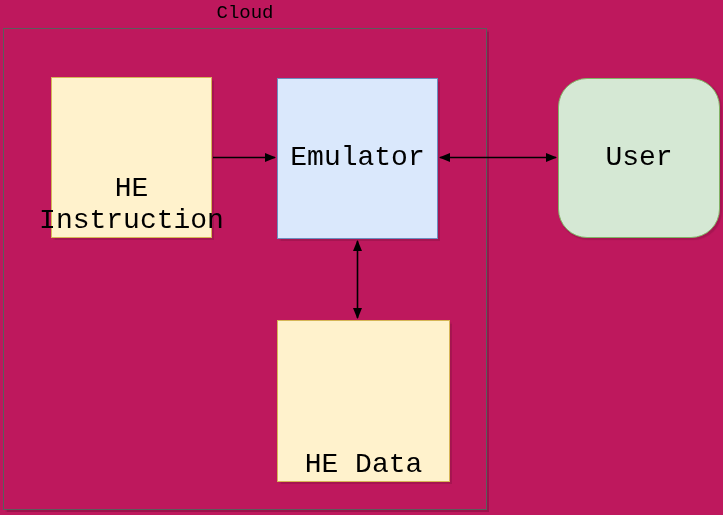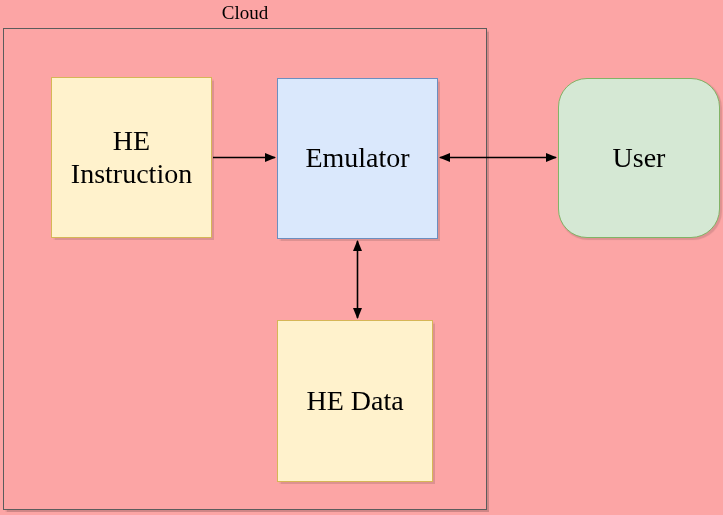--- a/index.html
+++ b/index.html
@@ -4,22 +4,22 @@
 <style>
   html, body {
     margin: 0;
     padding: 0;
     background: #ffffff;
   }
   #canvas {
     position: relative;
     width: 723px;
     height: 515px;
-    background: #fca5a5;
-    font-family: Liberation Serif, serif;
+    background: #be185d;
+    font-family: Liberation Mono, monospace;
     color: #000000;
     overflow: hidden;
   }
   .region-box {
     position: absolute;
     border: 1.5px solid var(--outline, #5c5c5c);
     background: transparent;
     box-sizing: border-box;
     box-shadow: 1.5px 1.5px 1px rgba(0,0,0,0.18);
   }
@@ -39,32 +39,33 @@
     text-align: center;
     font-size: 28px;
     line-height: 1.15;
     border: 1px solid;
     box-shadow: 1.5px 1.5px 1px rgba(0,0,0,0.12);
     padding: 0 14px;
   }
   .node-yellow {
     background: var(--yellow-fill, #FFF2CC);
     border-color: var(--yellow-border, #D6B656);
+    align-items: flex-end;
   }
   .node-blue {
     background: var(--blue-fill, #DAE8FC);
     border-color: var(--blue-border, #6C8EBF);
   }
   .node-green {
     background: var(--green-fill, #D5E8D4);
     border-color: var(--green-border, #82B366);
   }
   #he-instruction { left: 51px;  top: 77px;  width: 161px; height: 161px; }
   #emulator       { left: 277px; top: 78px;  width: 161px; height: 161px; }
-  #he-data        { left: 277px; top: 320px; width: 156px; height: 162px; }
+  #he-data        { left: 277px; top: 320px; width: 173px; height: 162px; }
   #user           { left: 558px; top: 78px;  width: 162px; height: 160px; border-radius: 29px; }
   #cloud-box      { left: 3px;   top: 28px;  width: 484px; height: 482px; }
   #cloud-label    { left: 3px;   top: 2px;   width: 484px; }
   #local-label    { left: 558px; top: 50px;  width: 162px; }
   #arrow-layer {
     position: absolute;
     left: 0; top: 0;
     width: 723px;
     height: 515px;
     pointer-events: none;

